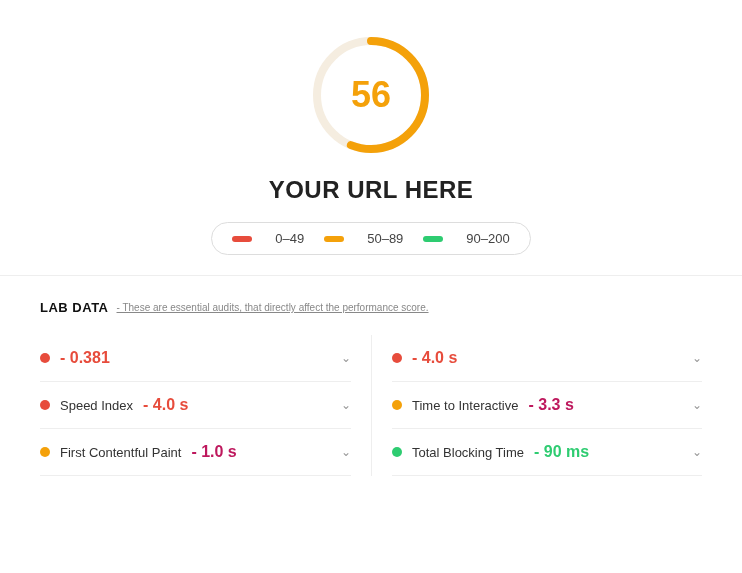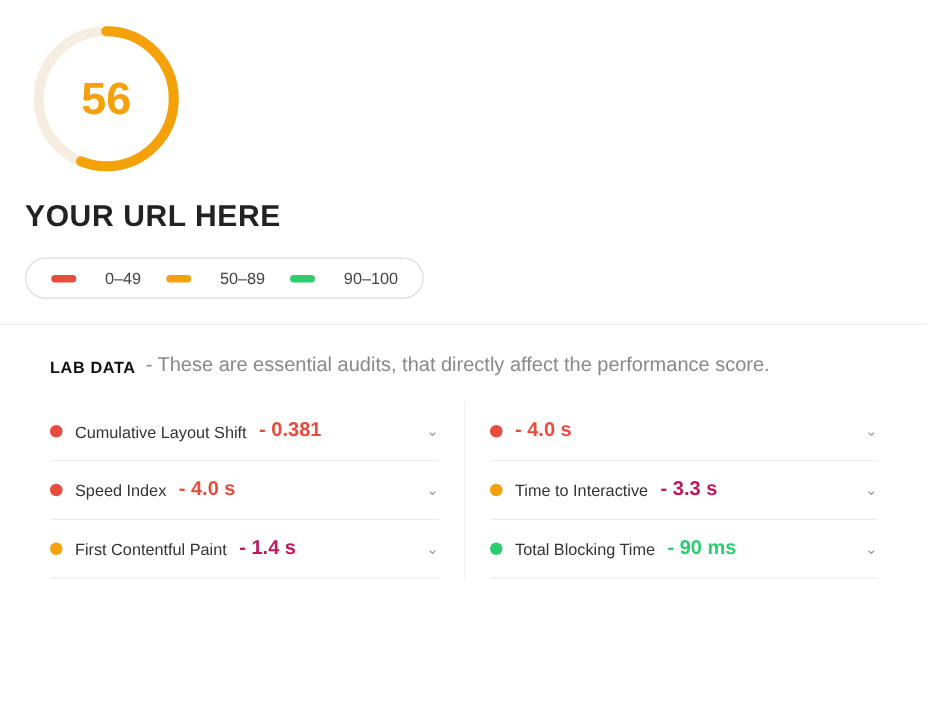--- a/index.html
+++ b/index.html
@@ -7,22 +7,22 @@
       font-family: -apple-system, BlinkMacSystemFont, 'Segoe UI', sans-serif;
       background: #fff;
       color: #333;
       width: 742px;
       min-height: 573px;
     }
 
     .top-section {
       display: flex;
       flex-direction: column;
-      align-items: flex-start;
-      padding: 14px 20px 20px;
+      align-items: center;
+      padding: 30px 20px 20px;
       border-bottom: 1px solid #eee;
     }
 
     .gauge-container {
       position: relative;
       width: 130px;
       height: 130px;
       margin-bottom: 16px;
     }
 
@@ -89,22 +89,23 @@
 
     .lab-data-title {
       font-size: 13px;
       font-weight: 800;
       letter-spacing: 0.5px;
       color: #111;
       text-transform: uppercase;
     }
 
     .lab-data-desc {
-      font-size: 16px;
+      font-size: 10px;
       color: #888;
+      text-decoration: underline;
     }
 
     .metrics-grid {
       display: grid;
       grid-template-columns: 1fr 1fr;
       gap: 0;
     }
 
     .metric-item {
       display: flex;
@@ -182,41 +183,40 @@
     <div class="legend-item">
       <div class="legend-dot dot-red"></div>
       <span>0–49</span>
     </div>
     <div class="legend-item">
       <div class="legend-dot dot-orange"></div>
       <span>50–89</span>
     </div>
     <div class="legend-item">
       <div class="legend-dot dot-green"></div>
-      <span>90–100</span>
+      <span>90–200</span>
     </div>
   </div>
 
 </div>
 
 <div class="bottom-section">
 
   <div class="lab-data-header">
     <span class="lab-data-title">LAB DATA</span>
     <span class="lab-data-desc">- These are essential audits, that directly affect the performance score.</span>
   </div>
 
   <div class="metrics-grid">
 
     <div class="left-col">
 
       <div class="metric-item">
         <div class="metric-left">
           <div class="metric-dot red"></div>
-          <span class="metric-name">Cumulative Layout Shift</span>
           <span class="metric-value red">- 0.381</span>
         </div>
         <div class="metric-right">
           <span class="metric-chevron">⌄</span>
         </div>
       </div>
 
       <div class="metric-item">
         <div class="metric-left">
           <div class="metric-dot red"></div>
@@ -225,21 +225,21 @@
         </div>
         <div class="metric-right">
           <span class="metric-chevron">⌄</span>
         </div>
       </div>
 
       <div class="metric-item">
         <div class="metric-left">
           <div class="metric-dot orange"></div>
           <span class="metric-name">First Contentful Paint</span>
-          <span class="metric-value orange">- 1.4 s</span>
+          <span class="metric-value orange">- 1.0 s</span>
         </div>
         <div class="metric-right">
           <span class="metric-chevron">⌄</span>
         </div>
       </div>
 
     </div>
 
     <div class="right-col">
 

